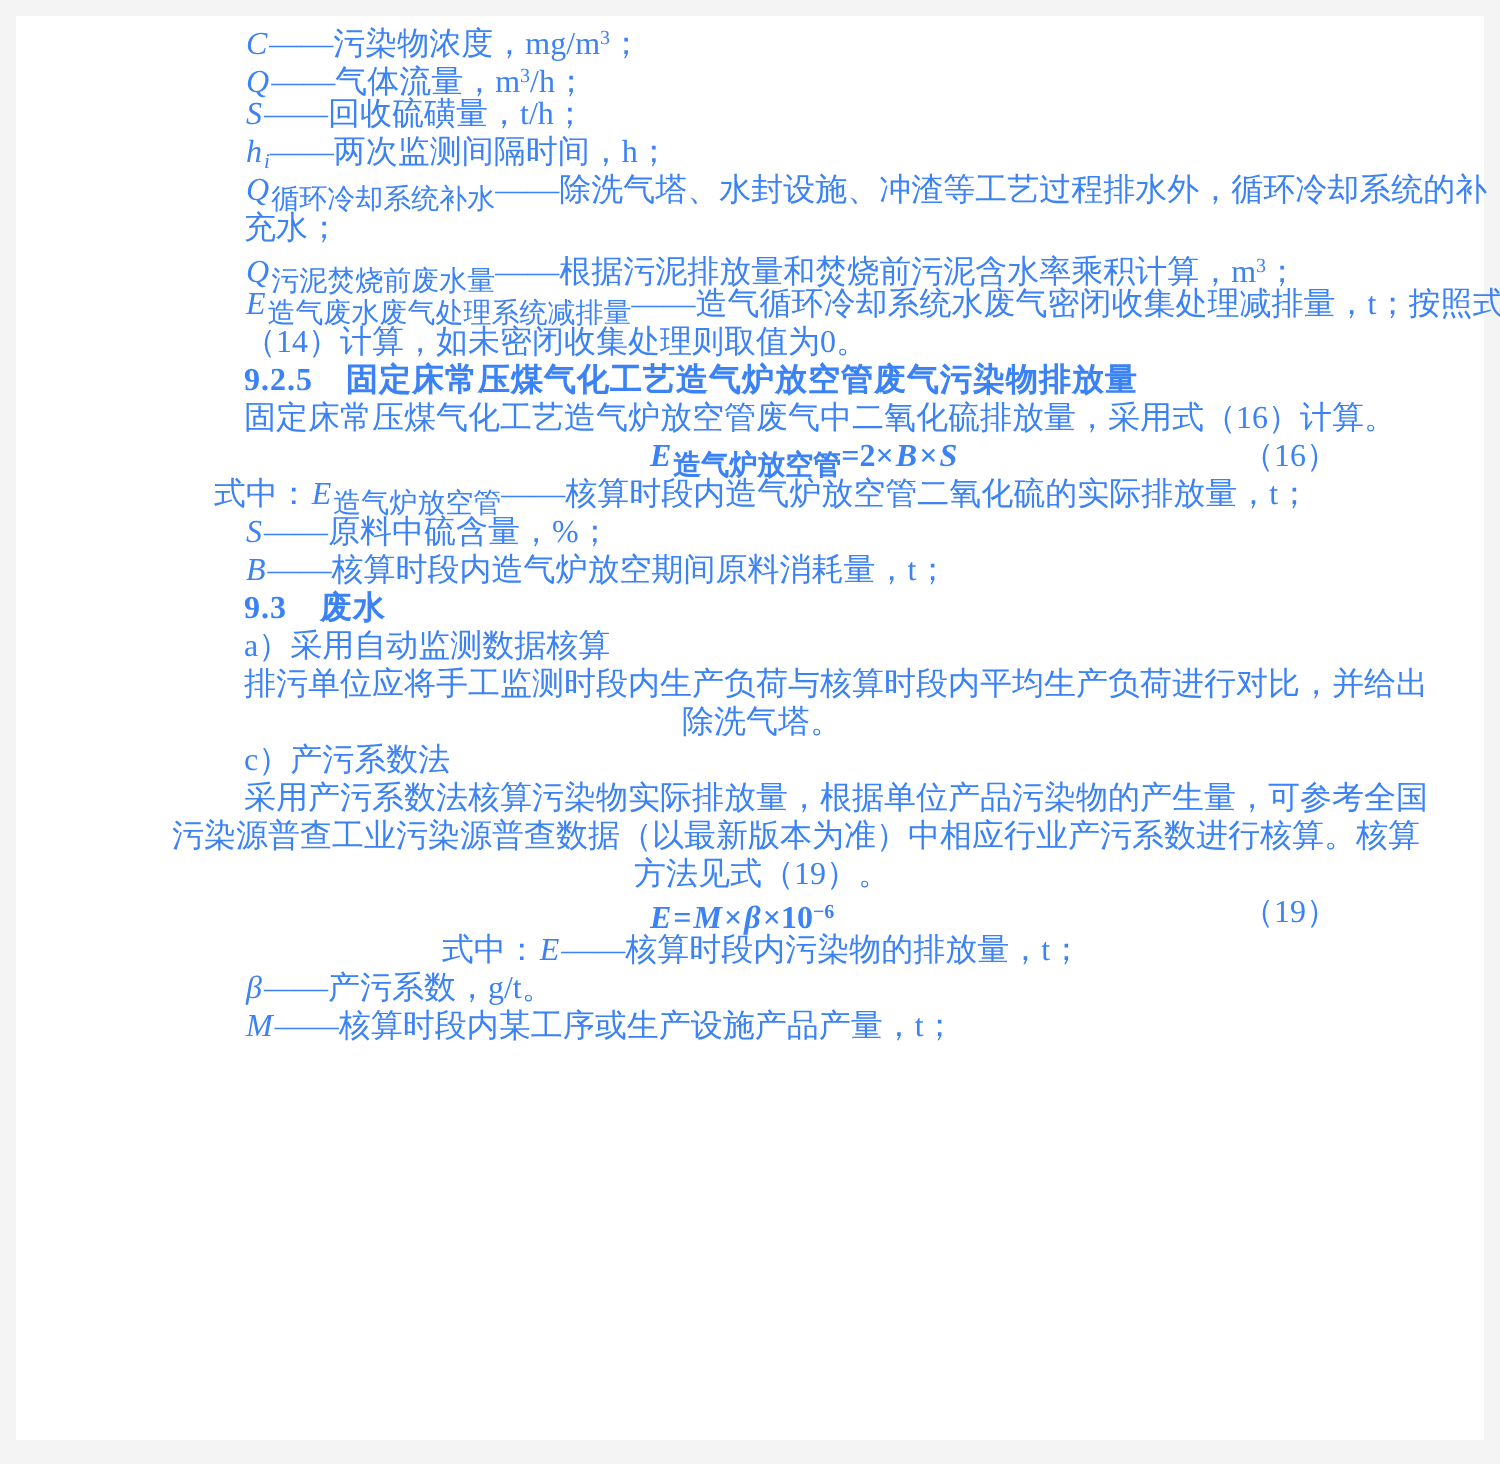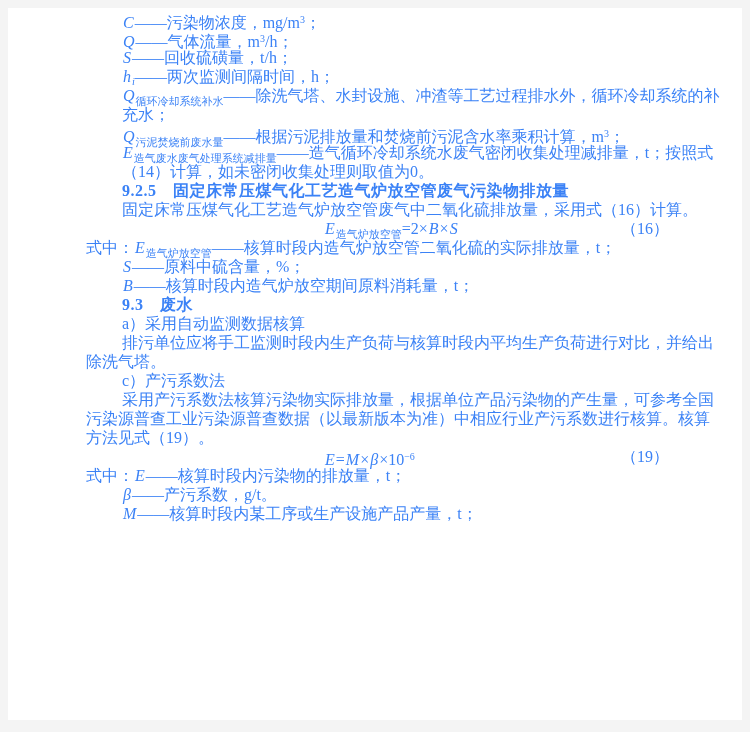--- a/index.html
+++ b/index.html
@@ -17,27 +17,27 @@
   .content{
     padding:2px 66px 0 78px;
     font-size:16px;
     line-height:19px;
   }
   .line{
     white-space:nowrap;
     height:19px;
   }
   .def,.def2,.para,.heading{padding-left:36px;}
-  .flush{padding-left:0;}
+  .flush{padding-left:0;text-align:center;}
   .heading{font-weight:bold;letter-spacing:0.5px;}
   .formula{position:relative;padding-left:0;}
-  .fexpr{margin-left:238px;}
+  .fexpr{margin-left:238px;font-weight:bold;}
   .fnum{position:absolute;left:535px;top:0;}
   .v{font-style:italic;font-family:"Liberation Serif","DejaVu Serif",serif;padding:0 1px;}
-  .sub{font-size:11px;vertical-align:-4px;letter-spacing:0;}
+  .sub{font-size:14px;vertical-align:-4px;letter-spacing:0;}
   .subv{font-size:10.5px;font-style:italic;vertical-align:-3px;}
   .sup{font-size:10px;vertical-align:5px;}
 </style>
 </head>
 <body>
 
 <div class="page">
   <div class="content">
       <div class="line def"><span class="v">C</span><span class="text">——污染物浓度，mg/m</span><span class="sup">3</span><span class="text">；</span></div>
       <div class="line def"><span class="v">Q</span><span class="text">——气体流量，m</span><span class="sup">3</span><span class="text">/h；</span></div>

